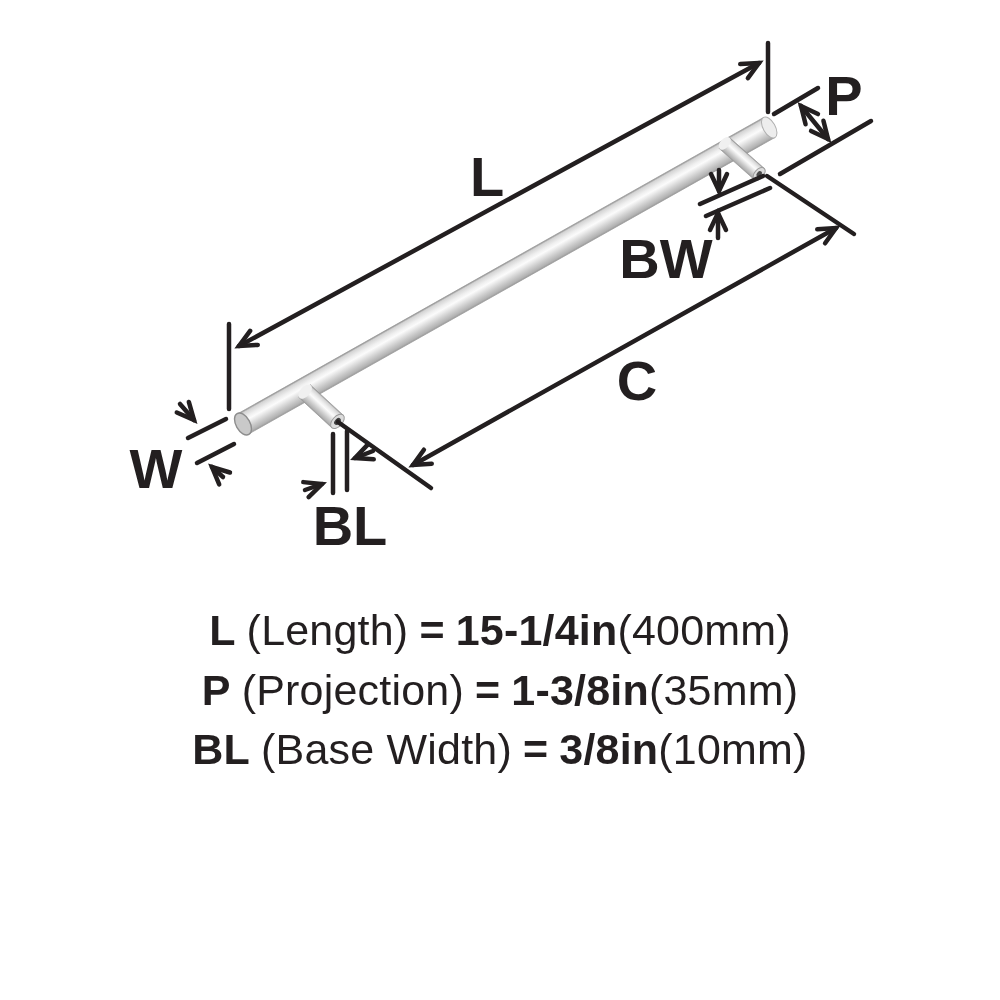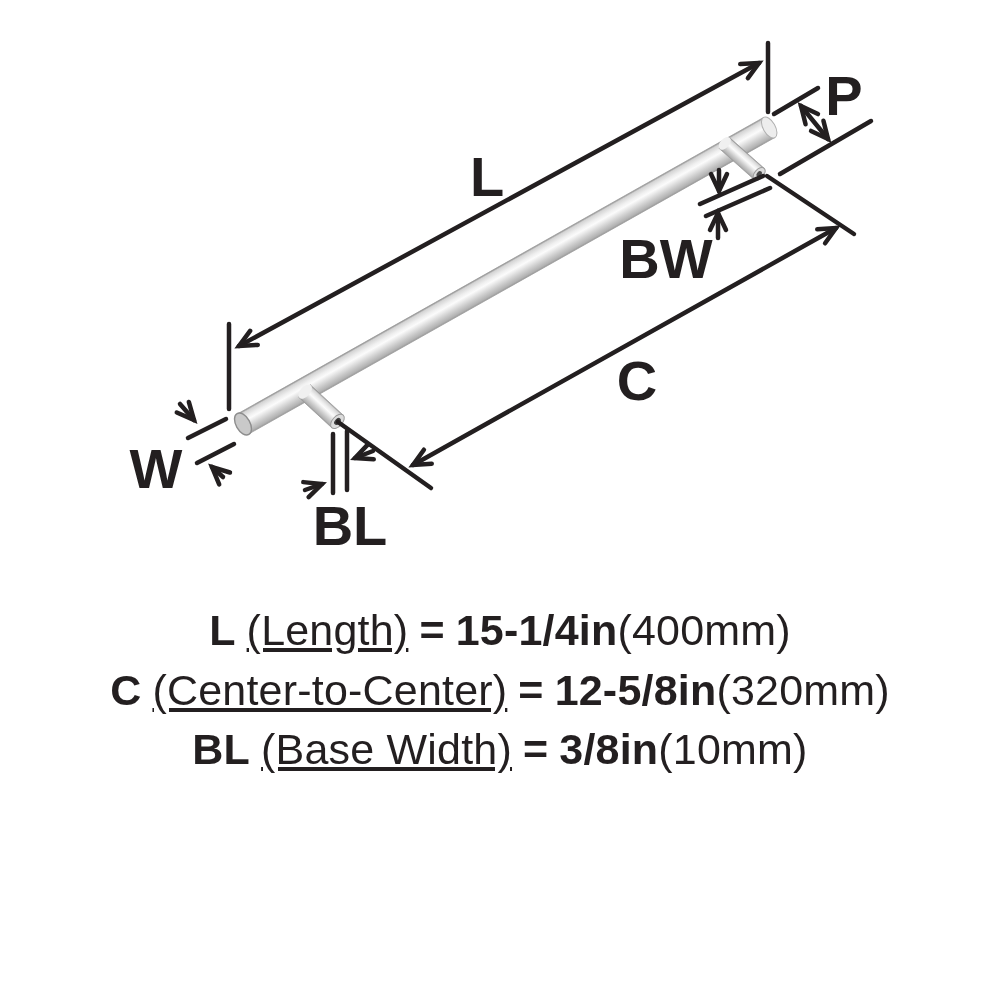--- a/index.html
+++ b/index.html
@@ -27,21 +27,21 @@
     height:59.5px;
     line-height:59.5px;
     text-align:center;
     font-size:43px;
     font-weight:400;
     white-space:nowrap;
     letter-spacing:0.2px;
   }
   .s-b{font-weight:700;}
   .s-sym{margin-right:11px;}
-  .s-name{margin-right:11px;text-decoration:underline;}
+  .s-name{margin-right:11px;}
   .s-eq{margin-right:11px;}
 </style>
 </head>
 <body>
 
 <div class="canvas">
 
   <svg class="diagram-svg" width="1000" height="600" viewBox="0 0 1000 600">
     <defs>
       <linearGradient id="metal" x1="0" y1="0" x2="0" y2="1">
@@ -114,20 +114,20 @@
     <text class="dim-label" x="637" y="400">C</text>
     <text class="dim-label" x="156" y="488">W</text>
     <text class="dim-label" x="350" y="545">BL</text>
   </svg>
 
   <div class="specs">
     <div class="spec-row">
       <span class="s-b s-sym">L</span><span class="s-name">(Length)</span><span class="s-b s-eq">=</span><span class="s-b">15-1/4in</span><span>(400mm)</span>
     </div>
     <div class="spec-row">
-      <span class="s-b s-sym">C</span><span class="s-name">(Center-to-Center)</span><span class="s-b s-eq">=</span><span class="s-b">12-5/8in</span><span>(320mm)</span>
+      <span class="s-b s-sym">P</span><span class="s-name">(Projection)</span><span class="s-b s-eq">=</span><span class="s-b">1-3/8in</span><span>(35mm)</span>
     </div>
     <div class="spec-row">
       <span class="s-b s-sym">BL</span><span class="s-name">(Base Width)</span><span class="s-b s-eq">=</span><span class="s-b">3/8in</span><span>(10mm)</span>
     </div>
   </div>
 
 </div>
 
 </body></html>

